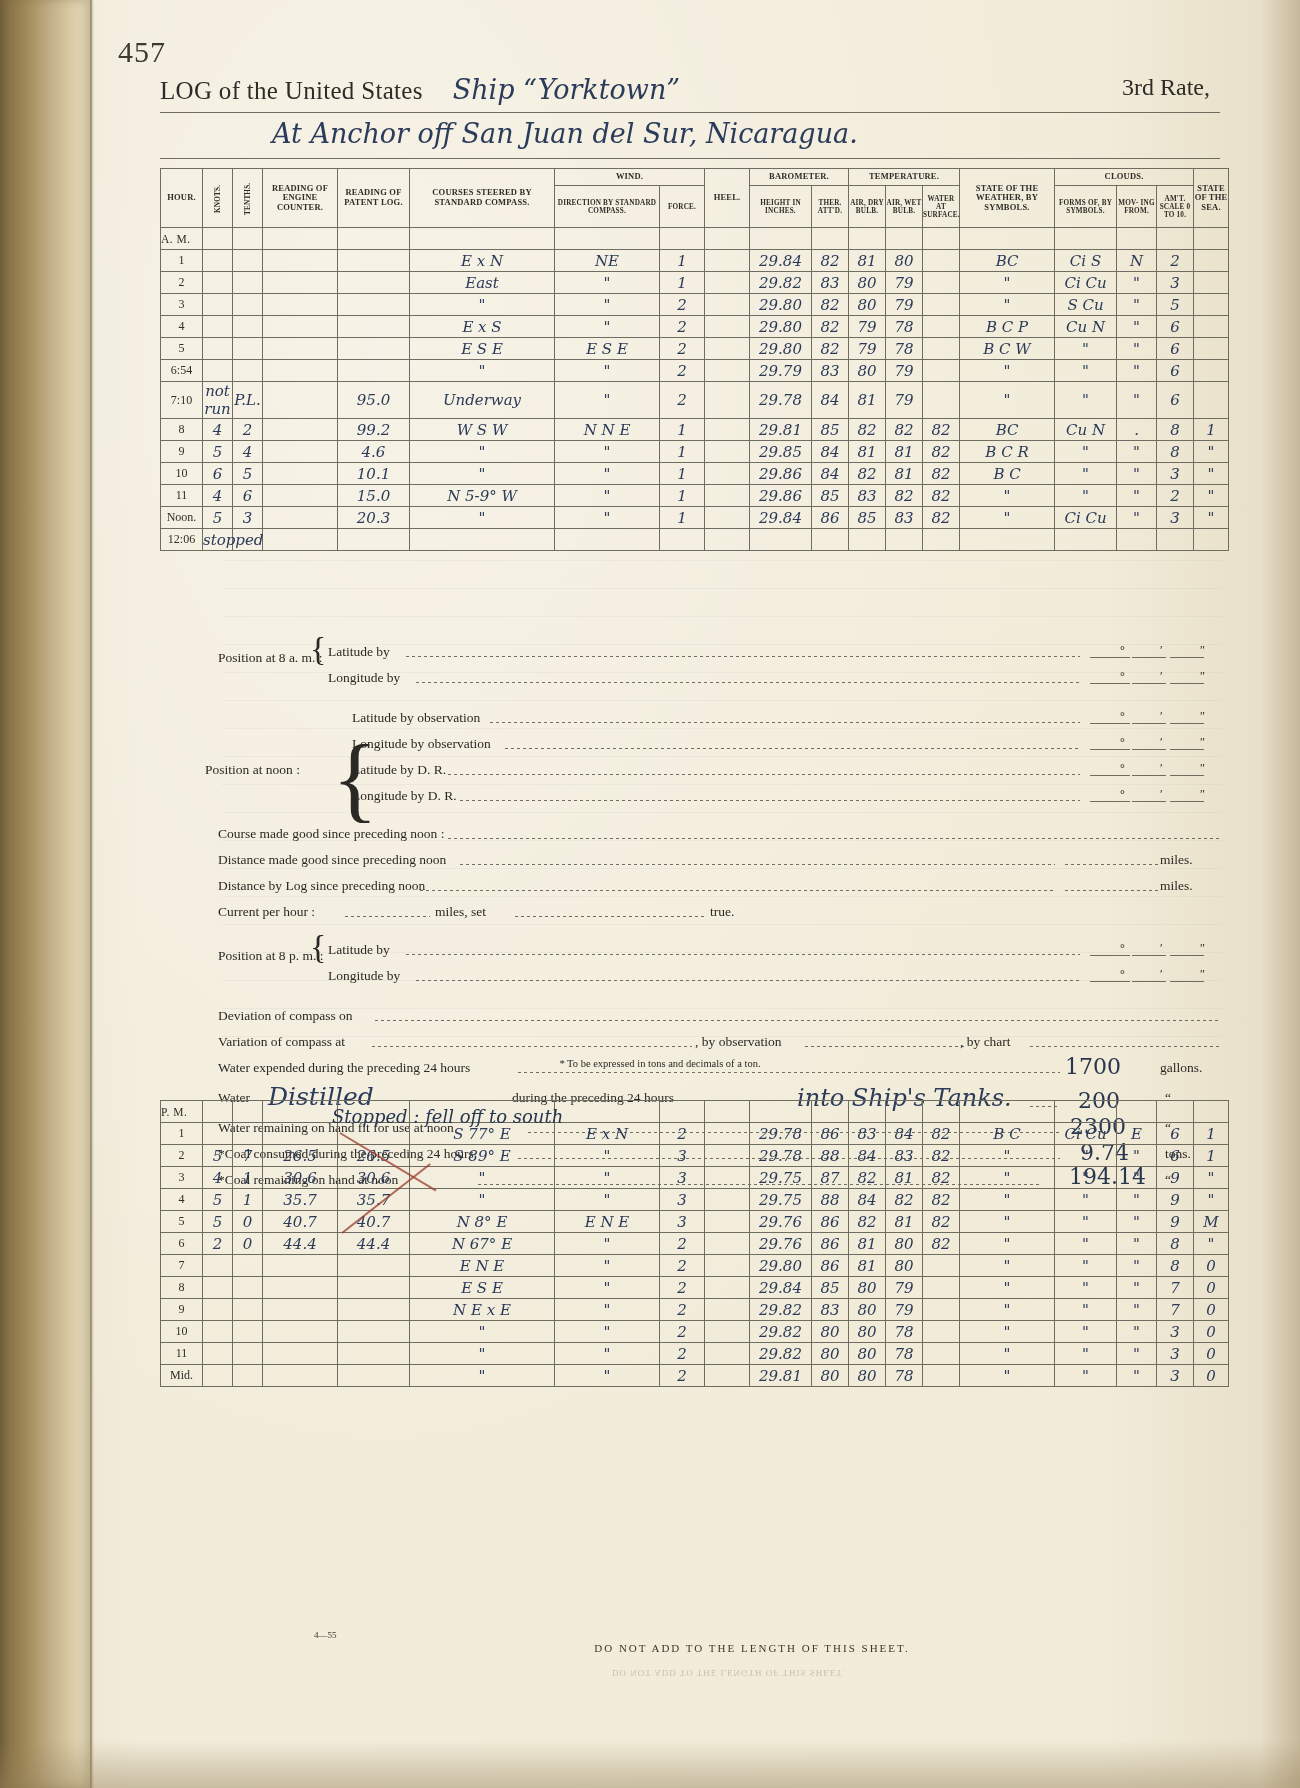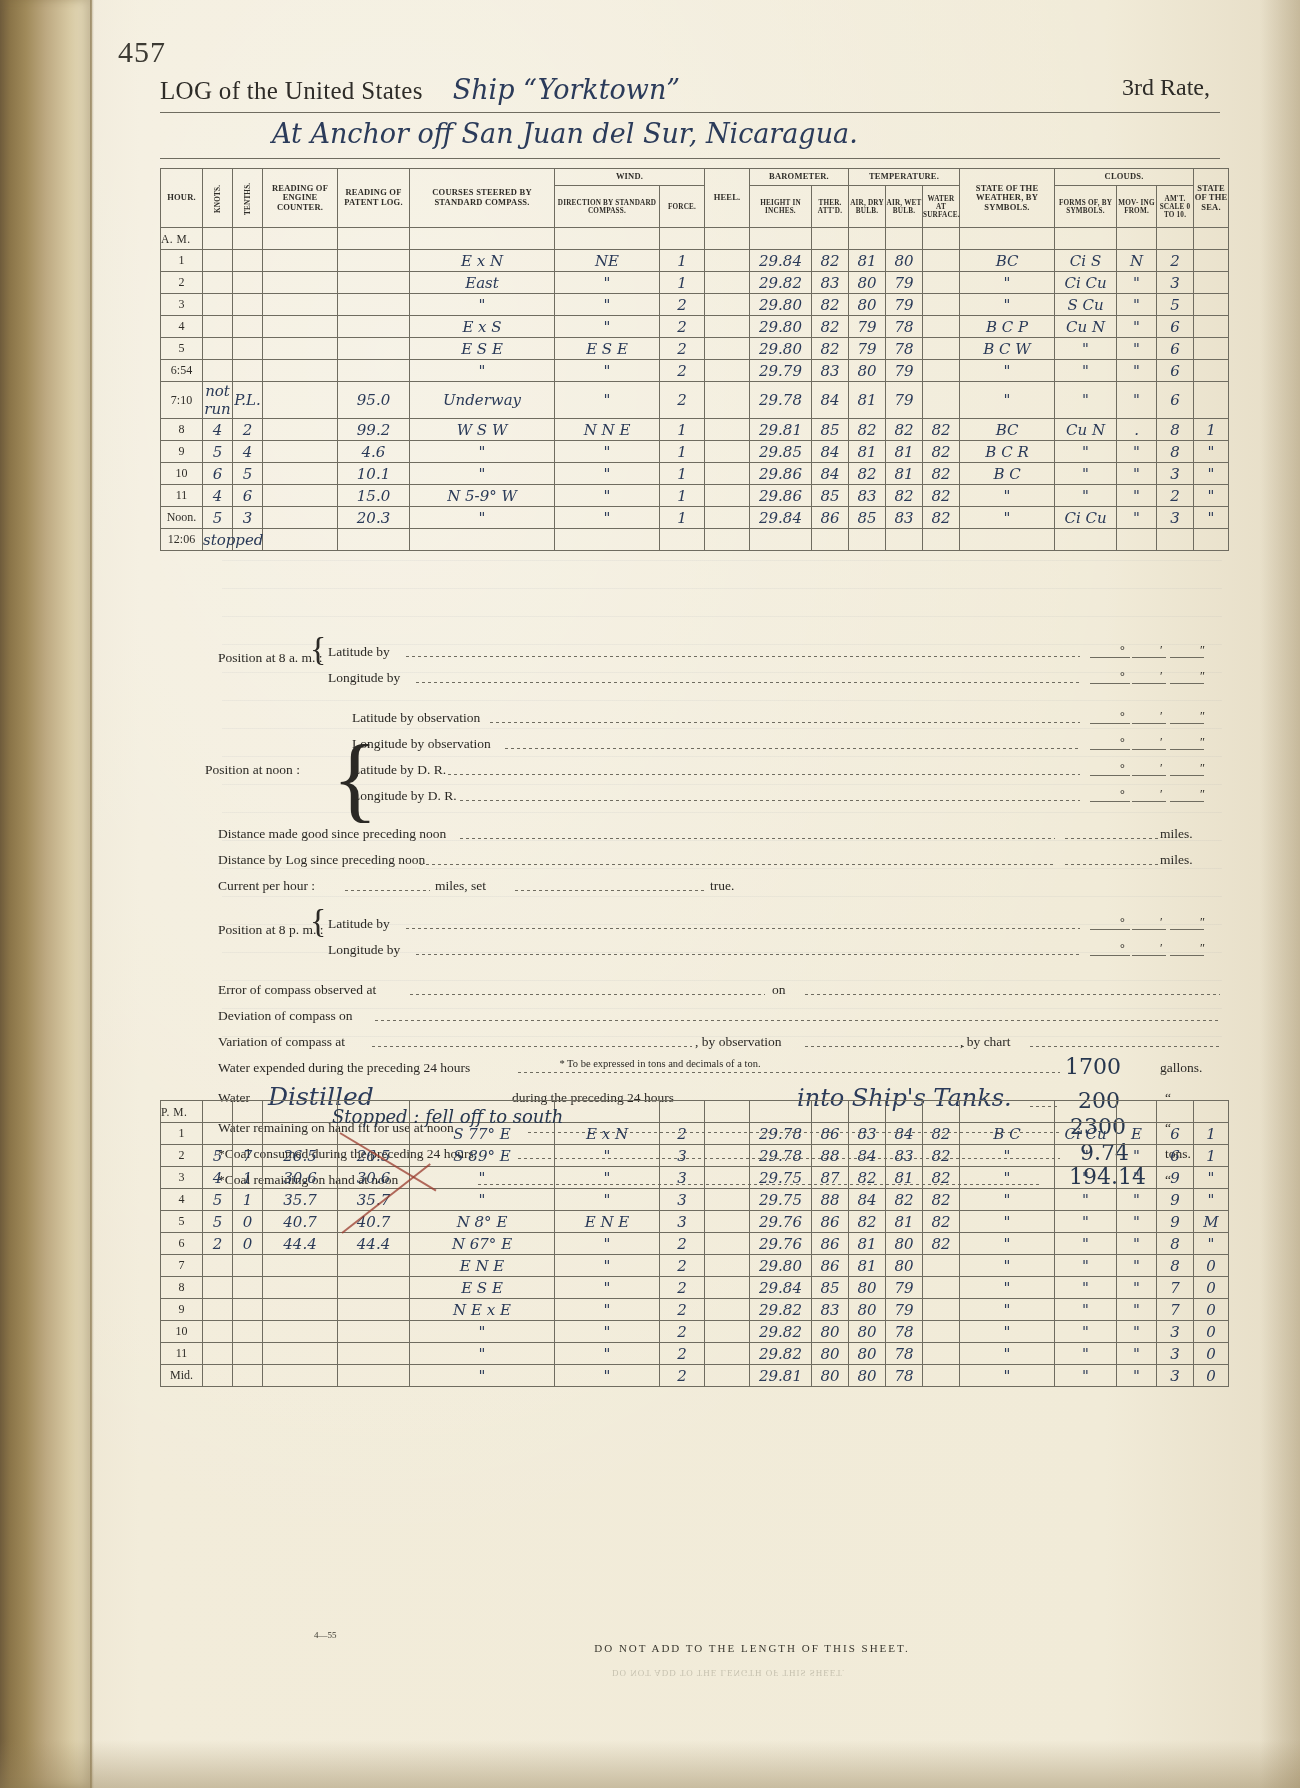--- a/index.html
+++ b/index.html
@@ -514,20 +514,24 @@
           <span class="deg" style="left:1000px;">′</span>
           <span class="deg" style="left:1040px;">″</span>
         <span class="pline" style="left:930px;width:40px;"></span>
           <span class="pline" style="left:972px;width:34px;"></span>
           <span class="pline" style="left:1010px;width:34px;"></span>
       </div>
 
       <div style="height:12px"></div>
 
       <div class="prow">
+        <span class="plabel" style="left:58px;">Course made good since preceding noon :</span>
+        <span class="pdots" style="left:288px;right:0;"></span>
+      </div>
+      <div class="prow">
         <span class="plabel" style="left:58px;">Distance made good since preceding noon</span>
         <span class="pdots" style="left:300px;right:165px;"></span>
         <span class="pdots" style="left:905px;right:62px;"></span>
         <span class="plabel" style="left:1000px;">miles.</span>
       </div>
       <div class="prow">
         <span class="plabel" style="left:58px;">Distance by Log since preceding noon</span>
         <span class="pdots" style="left:260px;right:165px;"></span>
         <span class="pdots" style="left:905px;right:62px;"></span>
         <span class="plabel" style="left:1000px;">miles.</span>
@@ -560,26 +564,20 @@
         <span class="deg" style="left:960px;">°</span>
           <span class="deg" style="left:1000px;">′</span>
           <span class="deg" style="left:1040px;">″</span>
         <span class="pline" style="left:930px;width:40px;"></span>
           <span class="pline" style="left:972px;width:34px;"></span>
           <span class="pline" style="left:1010px;width:34px;"></span>
       </div>
 
       <div style="height:14px"></div>
 
-      <div class="prow">
-        <span class="plabel" style="left:58px;">Error of compass observed at</span>
-        <span class="pdots" style="left:250px;width:355px;"></span>
-        <span class="plabel" style="left:612px;">on</span>
-        <span class="pdots" style="left:645px;right:0;"></span>
-      </div>
       <div class="prow">
         <span class="plabel" style="left:58px;">Deviation of compass on</span>
         <span class="pdots" style="left:215px;right:0;"></span>
       </div>
       <div class="prow">
         <span class="plabel" style="left:58px;">Variation of compass at</span>
         <span class="pdots" style="left:212px;width:320px;"></span>
         <span class="plabel" style="left:535px;">, by observation</span>
         <span class="pdots" style="left:645px;width:160px;"></span>
         <span class="plabel" style="left:800px;">, by chart</span>

